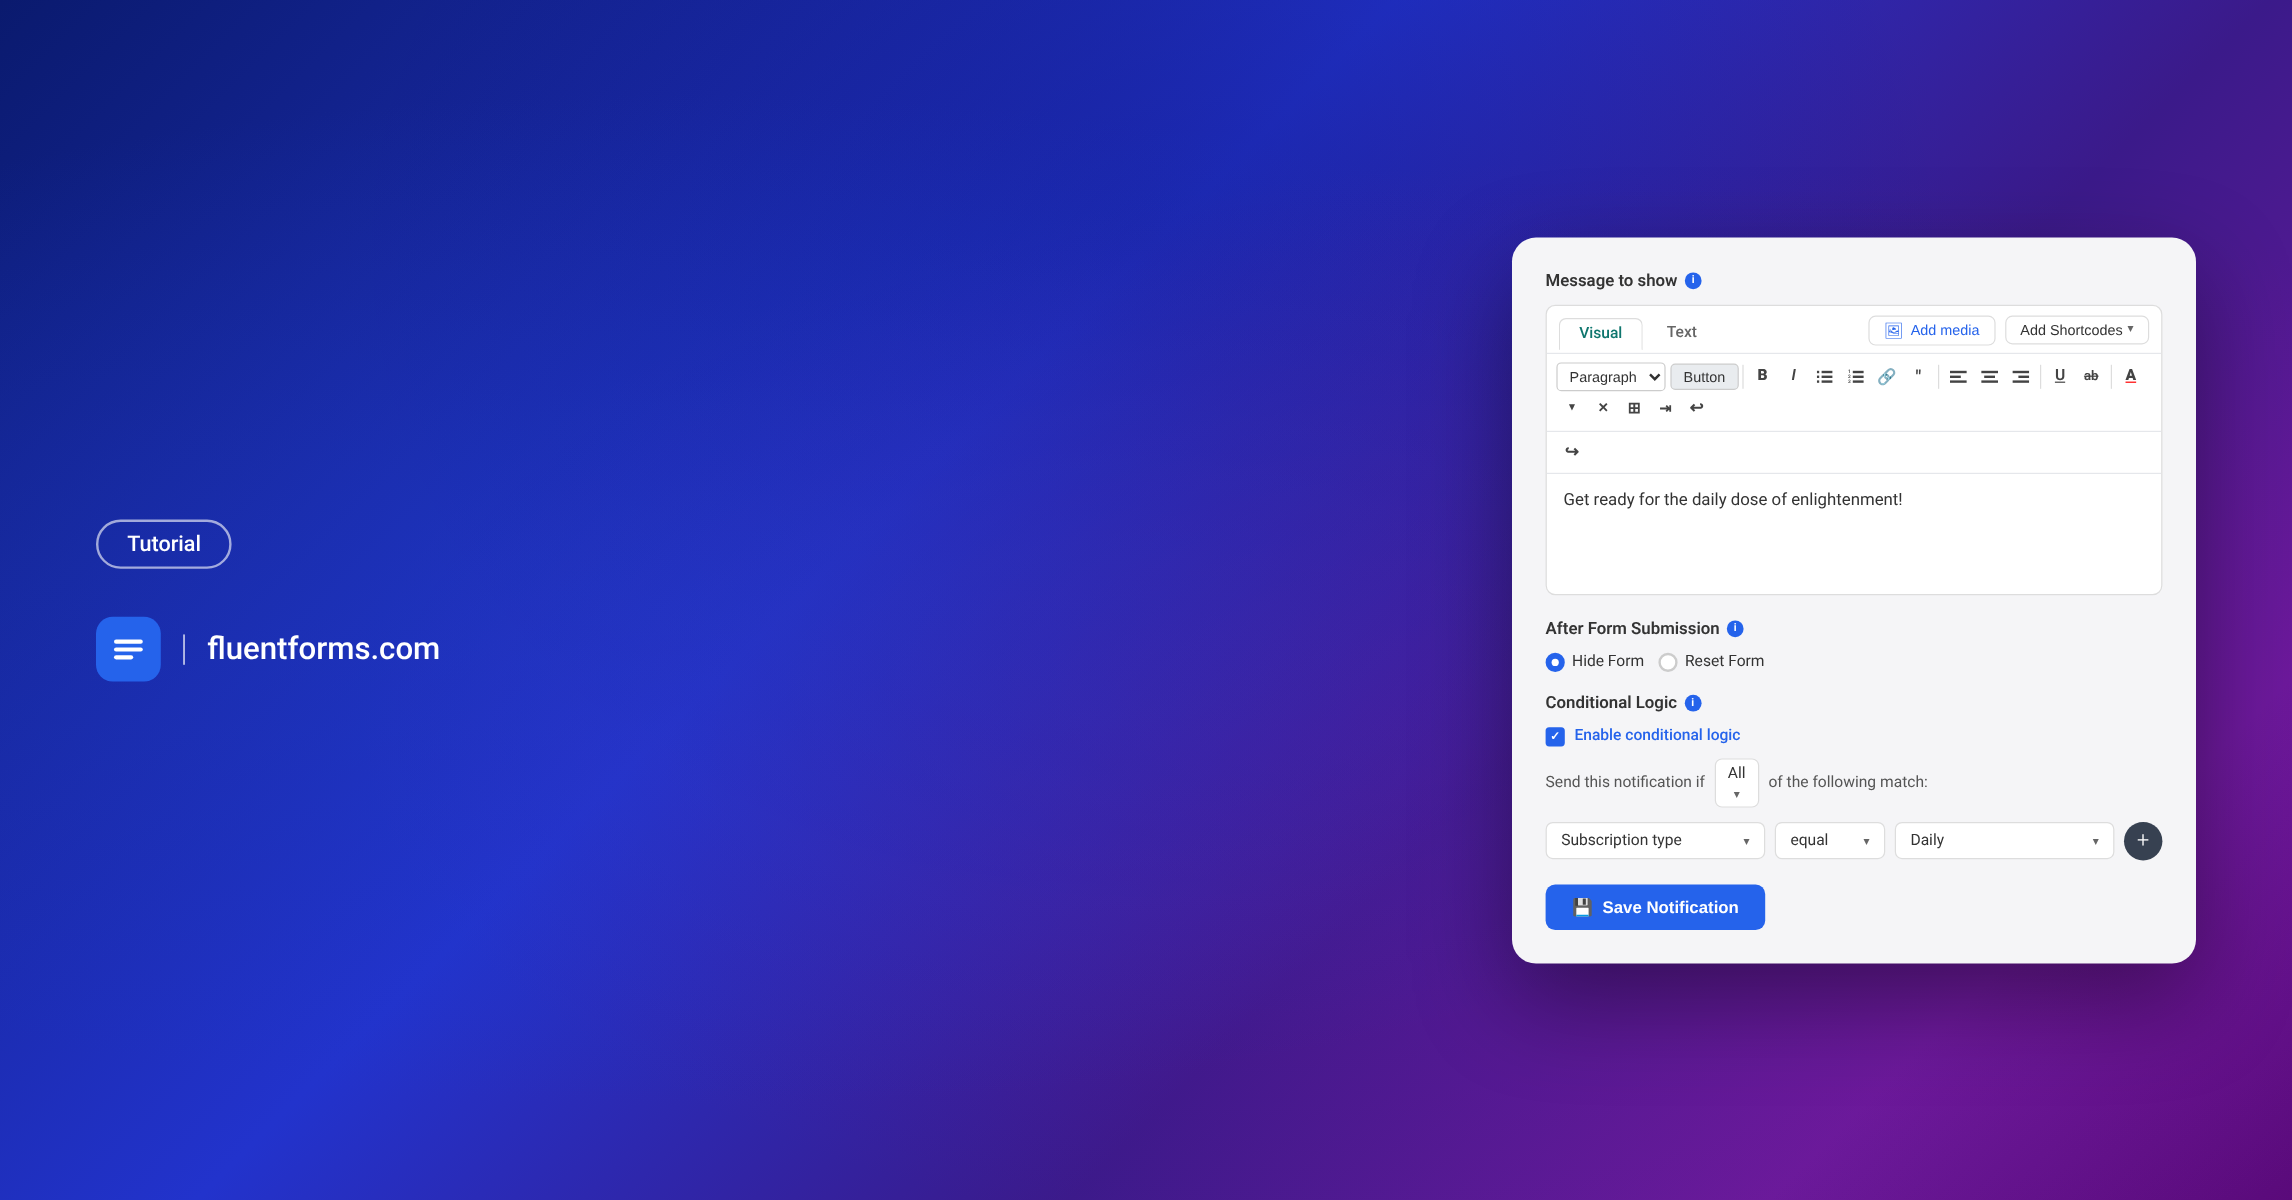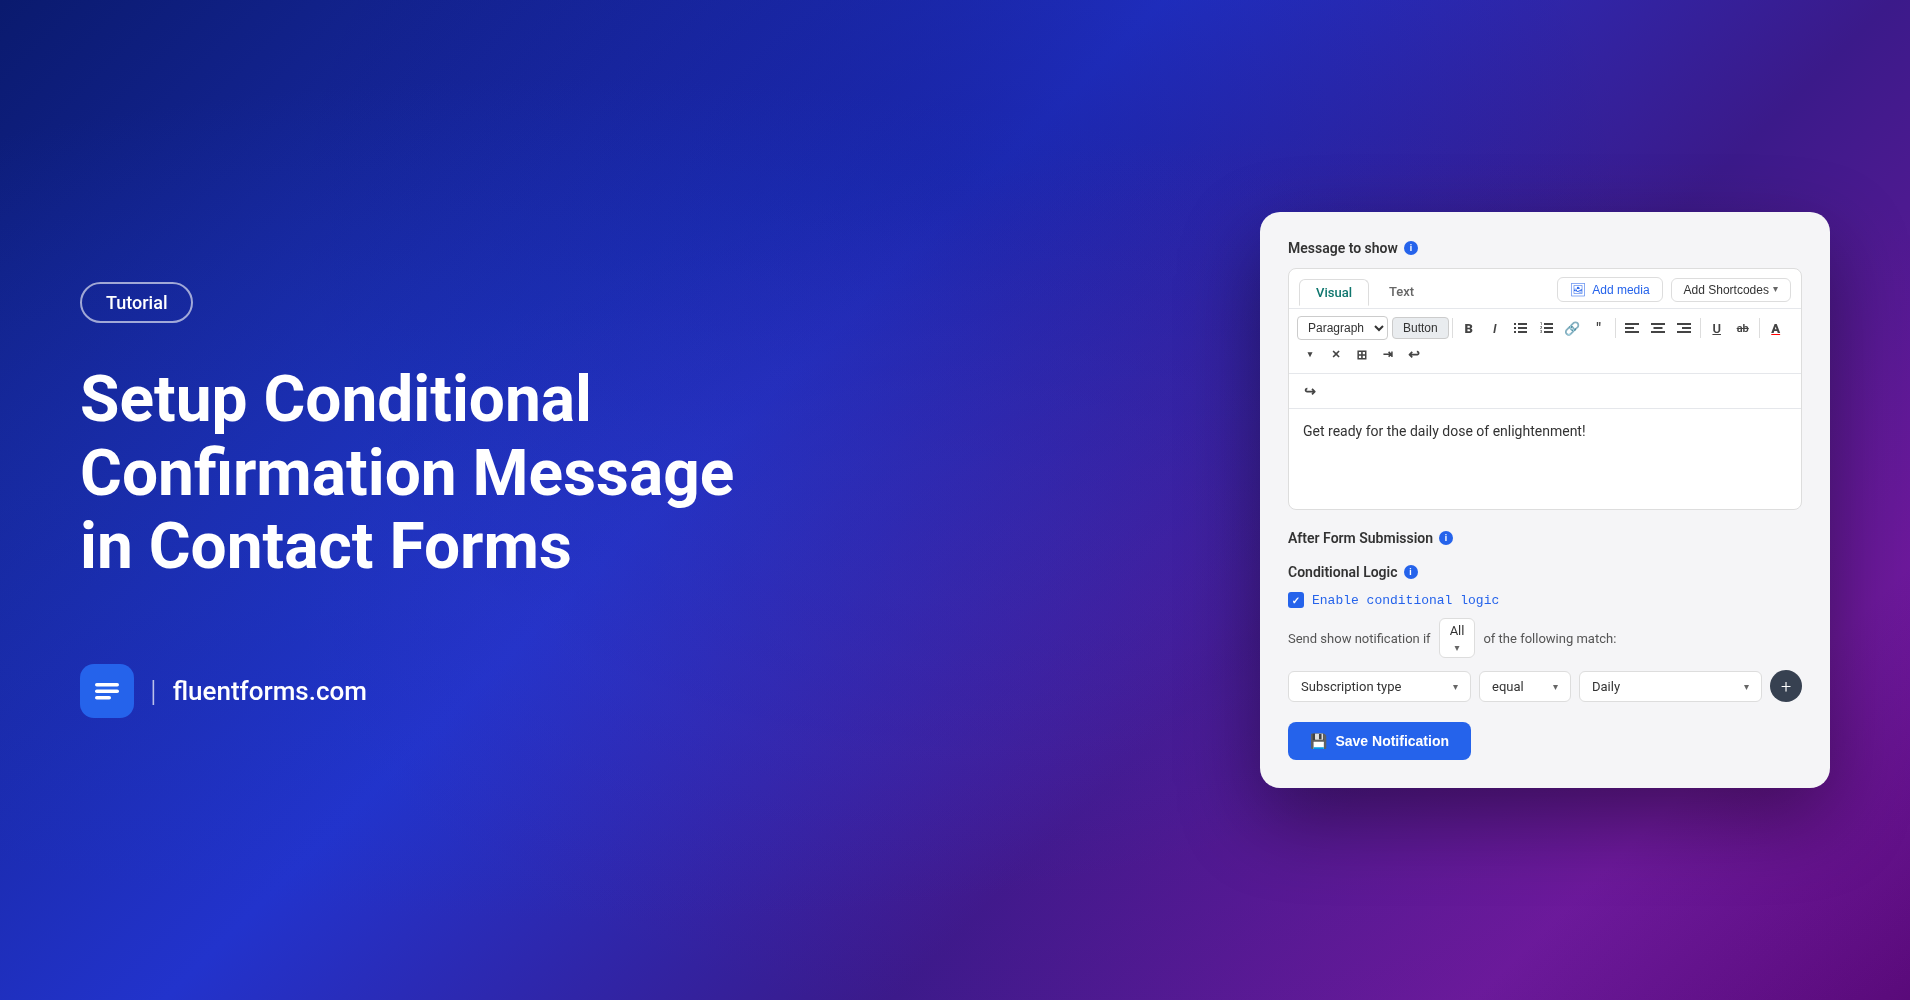--- a/index.html
+++ b/index.html
@@ -328,21 +328,20 @@
       display: flex;
       align-items: center;
       justify-content: center;
     }
 
     .checkbox-label {
       font-size: 13px;
       color: #2563eb;
       font-weight: 500;
       cursor: pointer;
-      font-family: Liberation Mono, monospace;
     }
 
     .condition-text {
       font-size: 13px;
       color: #555;
       margin-bottom: 12px;
       display: flex;
       align-items: center;
       gap: 8px;
     }
@@ -448,25 +447,20 @@
       color: #666;
     }
   </style>
 </head>
 <body>
 
 <div class="bg">
 
   <div class="left-panel">
     <div class="tutorial-badge">Tutorial</div>
-    <h1 class="main-title">
-      <span>Setup Conditional</span><br>
-      <span>Confirmation Message</span><br>
-      <span>in Contact Forms</span>
-    </h1>
     <div class="brand-row">
       <div class="brand-icon">
         <svg viewBox="0 0 32 32" fill="white" xmlns="http://www.w3.org/2000/svg">
           <rect x="4" y="8" width="24" height="3.5" rx="1.75"></rect>
           <rect x="4" y="14.5" width="24" height="3.5" rx="1.75"></rect>
           <rect x="4" y="21" width="16" height="3.5" rx="1.75"></rect>
         </svg>
       </div>
       <span class="brand-divider">|</span>
       <span class="brand-name">fluentforms.com</span>
@@ -579,35 +573,45 @@
         <div class="editor-content">
           <span>Get ready for the daily dose of enlightenment!</span>
         </div>
       </div>
 
       <div class="after-submission-section">
         <div class="section-label">
           <span>After Form Submission</span>
           <span class="info-dot">i</span>
         </div>
+        <div class="radio-group">
+          <label class="radio-label">
+            <div class="radio-circle checked"></div>
+            <span>Hide Form</span>
+          </label>
+          <label class="radio-label">
+            <div class="radio-circle unchecked"></div>
+            <span>Reset Form</span>
+          </label>
+        </div>
       </div>
 
       <div class="conditional-section">
         <div class="section-label">
           <span>Conditional Logic</span>
           <span class="info-dot">i</span>
         </div>
         <div class="checkbox-row">
           <div class="checkbox-box">
             <span style="color:white; font-size:10px; font-weight:700;">✓</span>
           </div>
           <span class="checkbox-label">Enable conditional logic</span>
         </div>
         <div class="condition-text">
-          <span>Send show notification if</span>
+          <span>Send this notification if</span>
           <div class="all-dropdown">
             <span>All</span>
             <span class="chevron-down">▾</span>
           </div>
           <span>of the following match:</span>
         </div>
         <div class="condition-row">
           <div class="cond-select">
             <span>Subscription type</span>
             <span class="chevron-down">▾</span>

